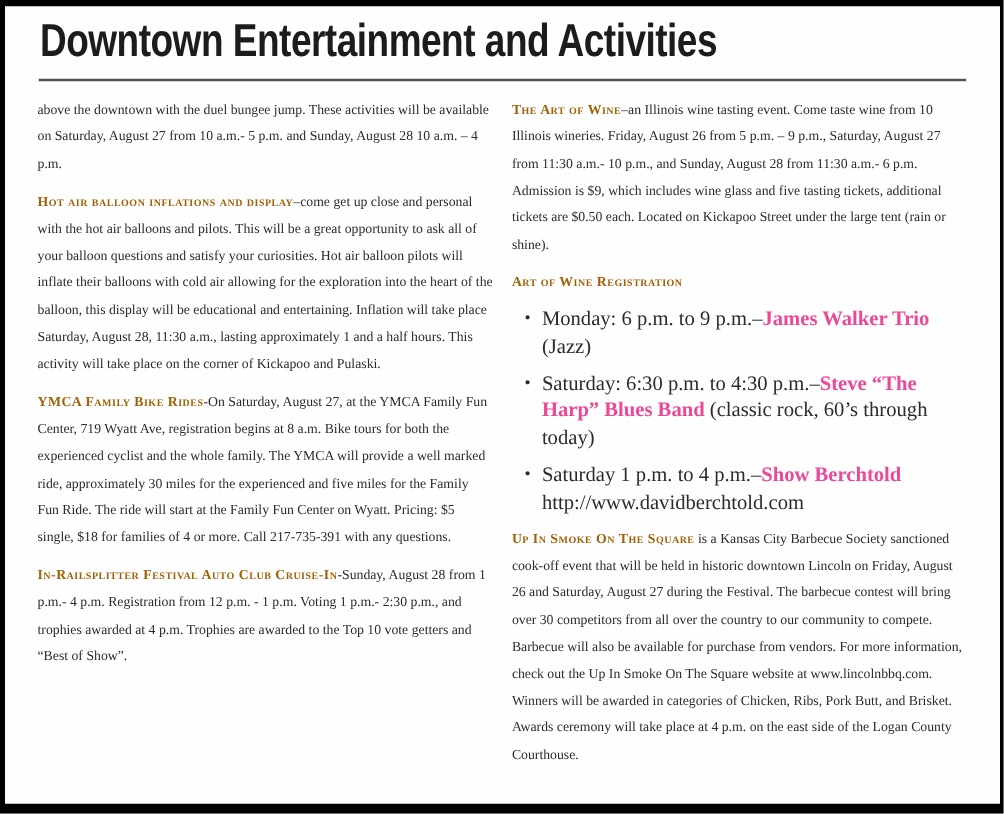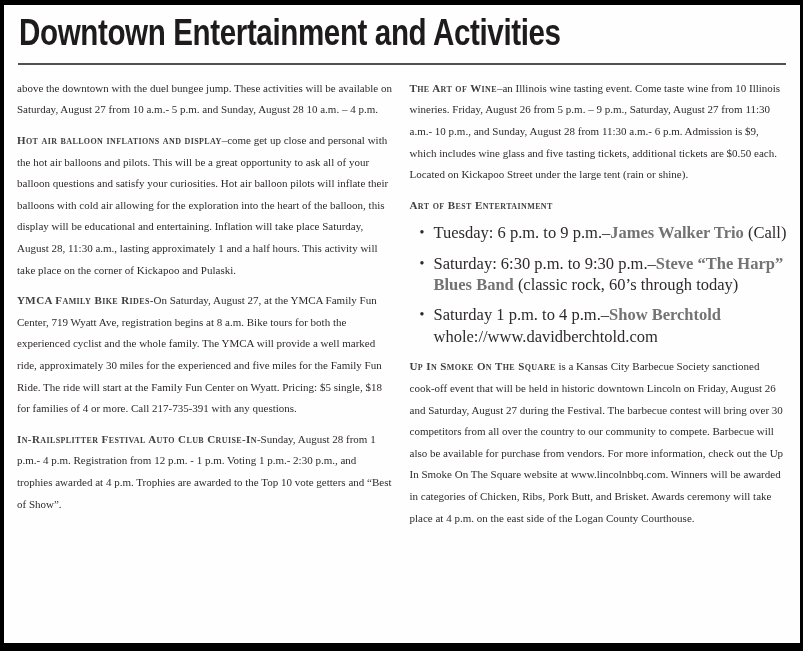--- a/index.html
+++ b/index.html
@@ -2,21 +2,21 @@
 <html><head>
 <meta charset="utf-8">
 <style>
   html, body { margin: 0; padding: 0; background: #ffffff; }
   .page {
     width: 803px; height: 651px;
     box-sizing: border-box;
     border-style: solid; border-color: #000;
     border-width: 5px 3px 8px 4px;
     background: #fffefe;
-    padding: 0 13px;
+    padding: 0 26px;
     overflow: hidden;
     font-family: "Liberation Serif", "DejaVu Serif", serif;
     color: #2e2a2b;
   }
   .masthead { padding-top: 9px; }
   .page-title {
     font-family: "Liberation Sans", "DejaVu Sans", sans-serif;
     font-weight: bold;
     font-size: 37px;
     line-height: 1.05;
@@ -35,34 +35,34 @@
     display: flex;
     gap: 15px;
     margin-top: 13px;
   }
   .col { flex: 1 1 0; min-width: 0; }
   .col p { margin: 0 0 9px 0; font-size: 11px; line-height: 21.6px; }
   .sc {
     font-weight: bold;
     font-variant: small-caps;
     letter-spacing: 0.4px;
-    color: #404040;
+    color: #a16207;
   }
   .heading-line { margin-bottom: 6px !important; }
   ul.band-list { list-style: none; margin: 0 0 9px 0; padding: 0 0 0 24px; }
   ul.band-list li {
     position: relative;
     margin: 0 0 8.5px 0;
     font-size: 16.5px; line-height: 21.6px;
   }
   .bullet {
     position: absolute; left: -14px; top: 0;
     font-size: 14px;
   }
-  .band-name { font-weight: bold; color: #737373; }
+  .band-name { font-weight: bold; color: #ec4899; }
   .band-detail, .band-url { display: block; }
   .band-detail:empty, .band-url:empty { display: none; }
 </style>
 </head>
 <body>
 
 <div class="page">
 
   <div class="masthead">
     <div class="page-title">Downtown Entertainment and Activities</div>
@@ -77,31 +77,31 @@
       <p><span class="sc">Hot air balloon inflations and display</span><span>–come get up close and personal with the hot air balloons and pilots. This will be a great opportunity to ask all of your balloon questions and satisfy your curiosities. Hot air balloon pilots will inflate their balloons with cold air allowing for the exploration into the heart of the balloon, this display will be educational and entertaining. Inflation will take place Saturday, August 28, 11:30 a.m., lasting approximately 1 and a half hours. This activity will take place on the corner of Kickapoo and Pulaski.</span></p>
 
       <p><span class="sc">YMCA Family Bike Rides</span><span>-On Saturday, August 27, at the YMCA Family Fun Center, 719 Wyatt Ave, registration begins at 8 a.m. Bike tours for both the experienced cyclist and the whole family. The YMCA will provide a well marked ride, approximately 30 miles for the experienced and five miles for the Family Fun Ride. The ride will start at the Family Fun Center on Wyatt. Pricing: $5 single, $18 for families of 4 or more. Call 217-735-391 with any questions.</span></p>
 
       <p><span class="sc">In-Railsplitter Festival Auto Club Cruise-In</span><span>-Sunday, August 28 from 1 p.m.- 4 p.m. Registration from 12 p.m. - 1 p.m. Voting 1 p.m.- 2:30 p.m., and trophies awarded at 4 p.m. Trophies are awarded to the Top 10 vote getters and “Best of Show”.</span></p>
     </div>
 
     <div class="col">
       <p><span class="sc">The Art of Wine</span><span>–an Illinois wine tasting event. Come taste wine from 10 Illinois wineries. Friday, August 26 from 5 p.m. – 9 p.m., Saturday, August 27 from 11:30 a.m.- 10 p.m., and Sunday, August 28 from 11:30 a.m.- 6 p.m. Admission is $9, which includes wine glass and five tasting tickets, additional tickets are $0.50 each. Located on Kickapoo Street under the large tent (rain or shine).</span></p>
 
-      <p class="sc heading-line">Art of Best Entertainment</p>
+      <p class="sc heading-line">Art of Wine Registration</p>
 
       <ul class="band-list">
         <li>
-          <span class="bullet">•</span><span>Tuesday: 6 p.m. to 9 p.m.–</span><span class="band-name">James Walker Trio</span><span> (Call)</span>
+          <span class="bullet">•</span><span>Monday: 6 p.m. to 9 p.m.–</span><span class="band-name">James Walker Trio</span><span> (Jazz)</span>
         </li>
         <li>
-          <span class="bullet">•</span><span>Saturday: 6:30 p.m. to 9:30 p.m.–</span><span class="band-name">Steve “The Harp” Blues Band</span><span> (classic rock, 60’s through today)</span>
+          <span class="bullet">•</span><span>Saturday: 6:30 p.m. to 4:30 p.m.–</span><span class="band-name">Steve “The Harp” Blues Band</span><span> (classic rock, 60’s through today)</span>
         </li>
         <li>
-          <span class="bullet">•</span><span>Saturday 1 p.m. to 4 p.m.–</span><span class="band-name">Show Berchtold</span><span></span><span class="band-url">whole://www.davidberchtold.com</span>
+          <span class="bullet">•</span><span>Saturday 1 p.m. to 4 p.m.–</span><span class="band-name">Show Berchtold</span><span></span><span class="band-url">http://www.davidberchtold.com</span>
         </li>
       </ul>
 
       <p><span class="sc">Up In Smoke On The Square</span><span> is a Kansas City Barbecue Society sanctioned cook-off event that will be held in historic downtown Lincoln on Friday, August 26 and Saturday, August 27 during the Festival. The barbecue contest will bring over 30 competitors from all over the country to our community to compete. Barbecue will also be available for purchase from vendors. For more information, check out the Up In Smoke On The Square website at www.lincolnbbq.com. Winners will be awarded in categories of Chicken, Ribs, Pork Butt, and Brisket. Awards ceremony will take place at 4 p.m. on the east side of the Logan County Courthouse.</span></p>
     </div>
 
   </div>
 </div>
 
 </body></html>

